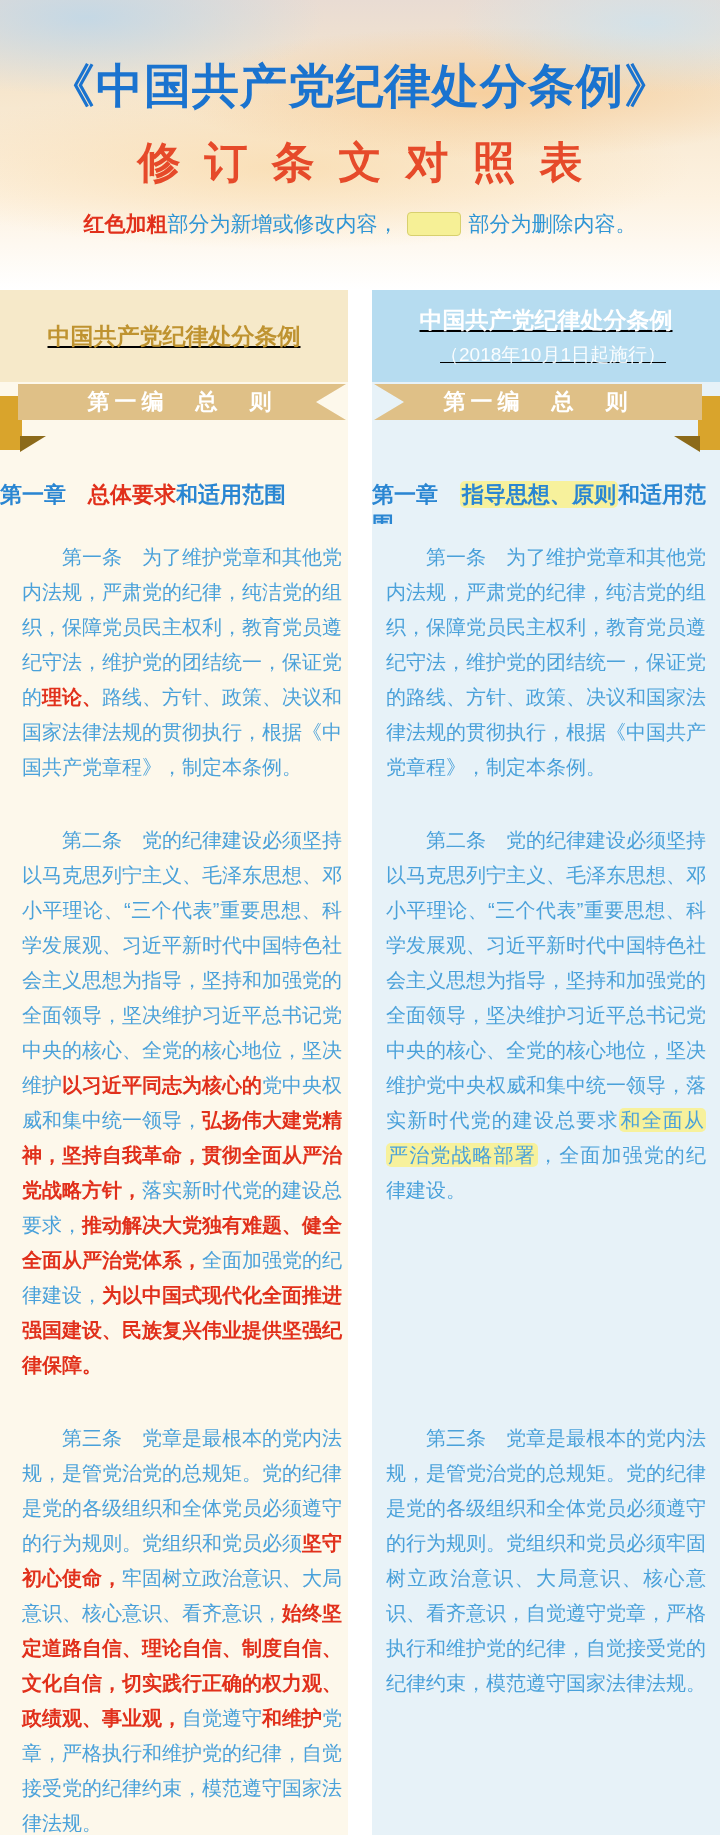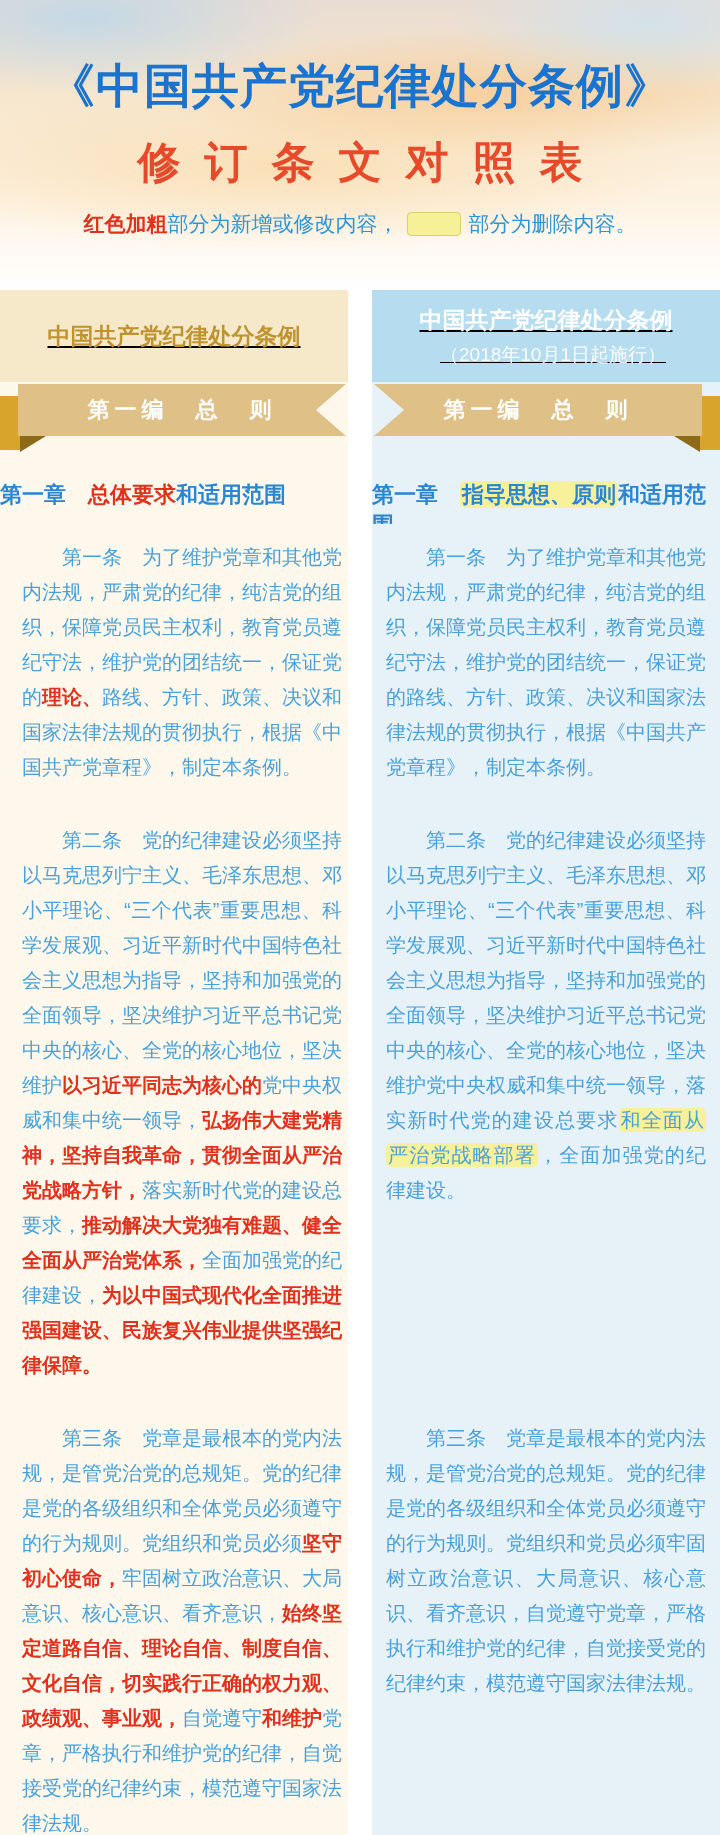--- a/index.html
+++ b/index.html
@@ -47,21 +47,21 @@
   .hd-r{background:#b6dcf0;}
   .colhead{display:flex;flex-direction:column;align-items:center;justify-content:center;gap:6px;text-decoration:underline;}
   .colhead .t{font-size:23px;font-weight:bold;}
   .colhead .d{font-size:19px;}
   .hd-l .t,.hd-l .d{color:#bf9330;}
   .hd-r .t{color:#ffffff;}
   .hd-r .d{color:rgba(255,255,255,.92);margin-left:14px;}
   
   .ribwrap{position:relative;}
   .band{
-    position:absolute;top:2px;height:52px;background:#dfc087;z-index:2;
+    position:absolute;top:2px;height:36px;background:#dfc087;z-index:2;
     display:flex;align-items:center;justify-content:center;
     color:#fff;font-weight:bold;font-size:22px;letter-spacing:5px;
   }
   .band-l{left:18px;right:2px;clip-path:polygon(0 0,100% 0,calc(100% - 30px) 50%,100% 100%,0 100%);}
   .band-r{left:2px;right:18px;clip-path:polygon(0 0,100% 0,100% 100%,0 100%,30px 50%);}
   .tail{position:absolute;top:14px;width:22px;height:54px;background:#d9a42c;z-index:1;}
   .tail-l{left:0;}
   .tail-r{right:0;}
   .fold{position:absolute;top:54px;width:26px;height:16px;background:#8c6a1a;z-index:1;}
   .fold-l{left:20px;clip-path:polygon(0 0,100% 0,0 100%);}

